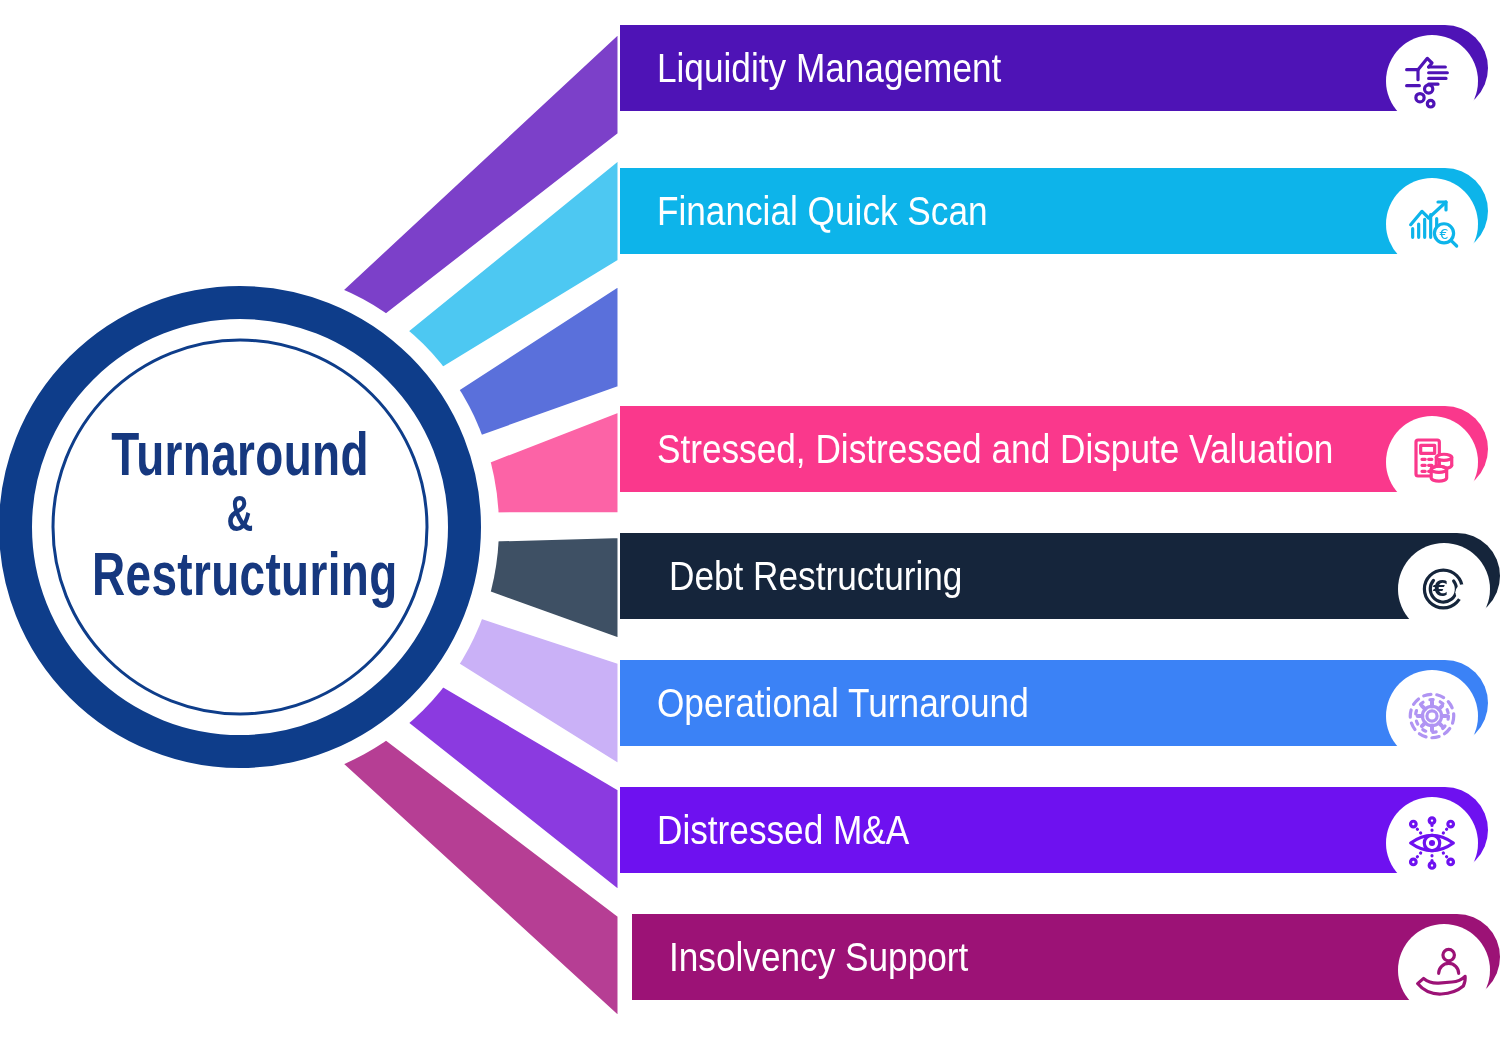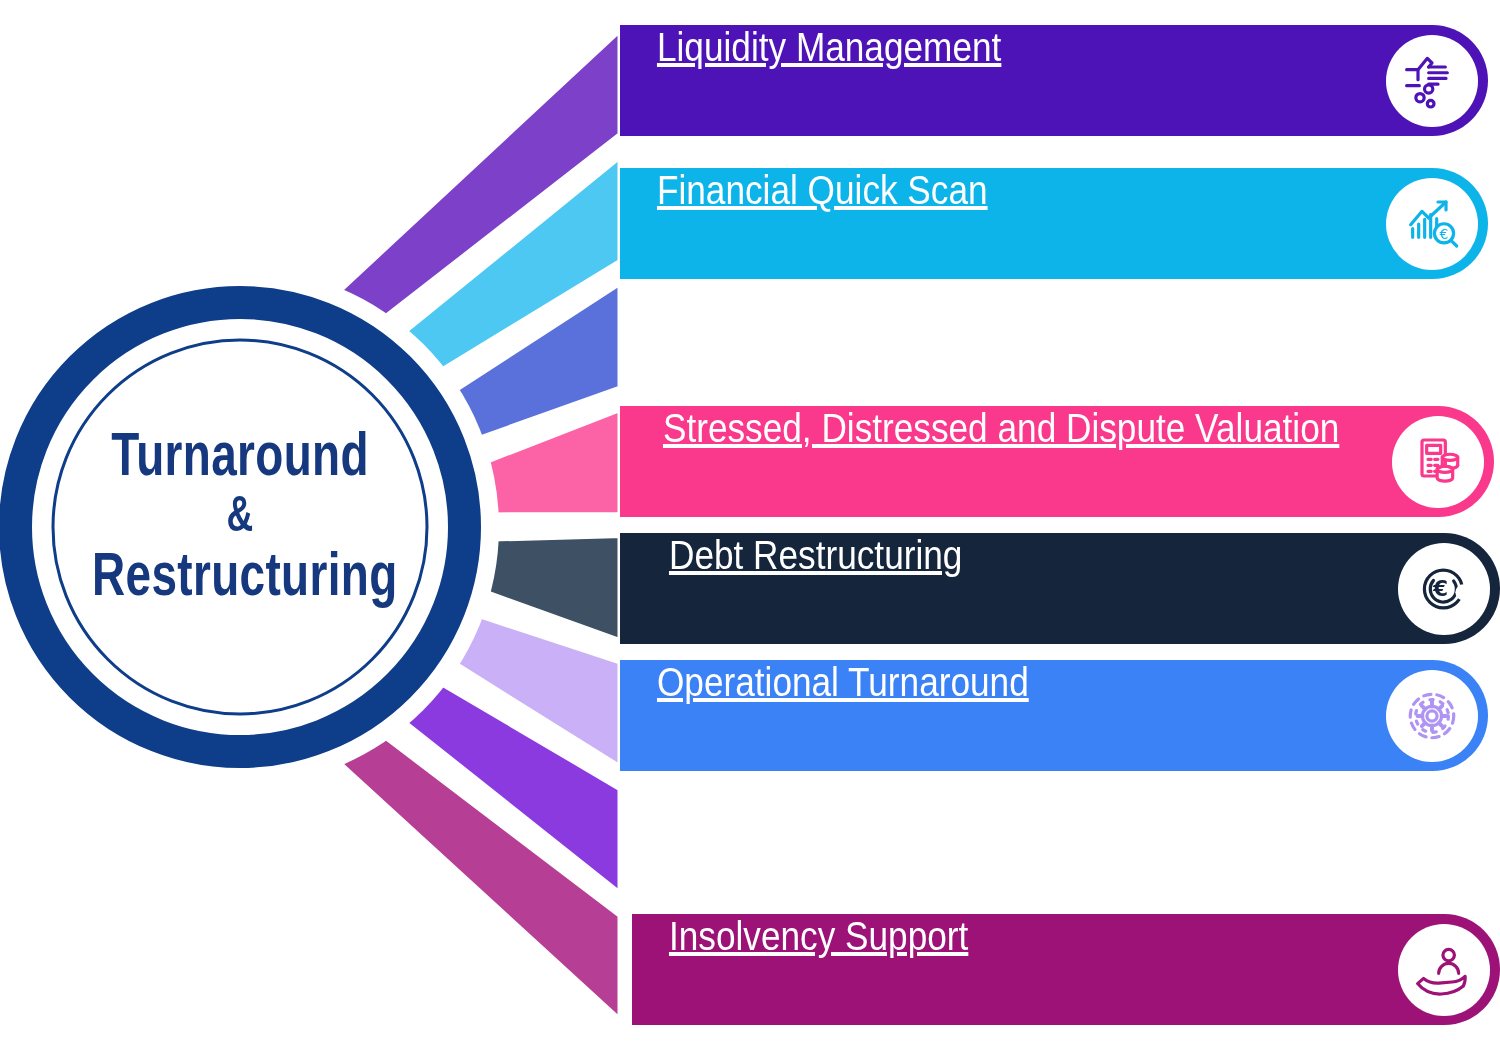--- a/index.html
+++ b/index.html
@@ -14,23 +14,23 @@
     position:absolute; left:40px; top:424px; width:400px;
     transform:scaleX(0.74); transform-origin:50% 50%;
     text-align:center; color:var(--title-color,#16387F);
     font-weight:bold; letter-spacing:0.5px;
   }
   .hub-line1, .hub-line3 { font-size:62px; line-height:60px; }
   .hub-line2 { font-size:50px; line-height:60px; }
 
   
   .bar {
-    position:absolute; left:620px; width:868px; height:111px;
+    position:absolute; left:620px; width:868px; height:86px;
     border-radius:0 55.5px 55.5px 0;
-    display:flex; text-decoration:underline;
+    display:flex; align-items:center;
   }
   .bar-label {
     color:#ffffff; font-size:40px; padding-left:42px; white-space:nowrap;
     transform:scaleX(0.88); transform-origin:left center;
   }
   .icon-circle {
     position:absolute; right:10px; top:9.5px; width:92px; height:92px;
     border-radius:50%; background:var(--icon-bg,#ffffff);
     display:flex; align-items:center; justify-content:center;
   }
@@ -93,21 +93,21 @@
         <path class="ic" d="M8,24.5 L16.5,14.5 L21.5,19.5 L34.5,7.5"></path>
         <path class="ic" d="M28.5,7.5 H34.5 V13.5"></path>
         <circle class="ic ic-fillwhite" cx="33" cy="31" r="7.2"></circle>
         <path class="ic" d="M38.2,36.2 L42.5,40.5"></path>
         <text class="ic-text" x="33" y="35" font-size="10.5" text-anchor="middle">€</text>
       </svg>
     </span>
   </div>
 
 
-  <div class="bar" style="top: 406px; background: rgb(250, 56, 140); color: rgb(255, 255, 255); padding-left: 6px;">
+  <div class="bar" style="top: 406px; background: rgb(250, 56, 140); color: rgb(255, 255, 255);">
     <span class="bar-label">Stressed, Distressed and Dispute Valuation</span>
     <span class="icon-circle" style="color: rgb(250, 56, 140); background: rgb(255, 255, 255);">
       <svg viewBox="0 0 48 48">
         <rect class="ic" x="12" y="7.5" width="17.5" height="27" rx="1.5"></rect>
         <rect class="ic" x="15.5" y="11.5" width="10.5" height="6"></rect>
         <path class="ic" d="M16.5,22 h2.4 M21.5,22 h2.4 M16.5,26.5 h2.4 M21.5,26.5 h2.4 M16.5,31 h2.4 M21.5,31 h2.4"></path>
         <ellipse class="ic ic-fillwhite" cx="33" cy="20.5" rx="5.8" ry="2.3"></ellipse>
         <path class="ic" d="M27.2,20.5 V26.5 M38.8,20.5 V26.5"></path>
         <path class="ic" d="M27.2,26.5 a5.8,2.3 0 0 0 11.6,0"></path>
         <path class="ic ic-fillwhite" d="M23.4,29.5 a5.8,2.3 0 0 1 11.6,0 V36 a5.8,2.3 0 0 1 -11.6,0 Z"></path>
@@ -134,20 +134,37 @@
       <svg viewBox="0 0 48 48">
         <circle class="ic" cx="24" cy="24" r="16.3" stroke-dasharray="5.5 4.5" stroke-width="2"></circle>
         <circle class="ic" cx="24" cy="24" r="12.3" stroke-dasharray="2.5 5.5" stroke-width="2"></circle>
         <circle class="ic" cx="24" cy="24" r="7.2"></circle>
         <path class="ic ic-thick" d="M24,13.2 V16.8 M24,31.2 V34.8 M13.2,24 H16.8 M31.2,24 H34.8 M16.4,16.4 L18.9,18.9 M29.1,29.1 L31.6,31.6 M31.6,16.4 L29.1,18.9 M18.9,29.1 L16.4,31.6"></path>
         <circle class="ic" cx="24" cy="24" r="3.8"></circle>
       </svg>
     </span>
   </div>
 
+  <div class="bar" style="top: 787px; background: rgb(110, 17, 240); color: rgb(255, 255, 255);">
+    <span class="bar-label">Distressed M&amp;A</span>
+    <span class="icon-circle" style="color: rgb(110, 17, 240); background: rgb(255, 255, 255);">
+      <svg viewBox="0 0 48 48">
+        <path class="ic" d="M8,24 Q24,12.5 40,24 Q24,35.5 8,24 Z"></path>
+        <circle class="ic" cx="24" cy="24" r="5.8"></circle>
+        <circle cx="24" cy="24" r="2.3" fill="currentColor" stroke="none"></circle>
+        <path class="ic ic-dot" d="M24,14.5 V10 M24,33.5 V38 M15.5,16.5 L12,12.5 M32.5,16.5 L36,12.5 M15.5,31.5 L12,35.5 M32.5,31.5 L36,35.5"></path>
+        <circle class="ic" cx="24" cy="7.2" r="2.1"></circle>
+        <circle class="ic" cx="24" cy="40.8" r="2.1"></circle>
+        <circle class="ic" cx="10" cy="9.8" r="2.1"></circle>
+        <circle class="ic" cx="38" cy="9.8" r="2.1"></circle>
+        <circle class="ic" cx="10" cy="38.2" r="2.1"></circle>
+        <circle class="ic" cx="38" cy="38.2" r="2.1"></circle>
+      </svg>
+    </span>
+  </div>
 
   <div class="bar" style="top: 914px; background: rgb(156, 18, 118); color: rgb(255, 255, 255); margin-left: 12px;">
     <span class="bar-label">Insolvency Support</span>
     <span class="icon-circle" style="color: rgb(156, 18, 118); background: rgb(255, 255, 255);">
       <svg viewBox="0 0 48 48">
         <circle class="ic" cx="27.5" cy="12.8" r="4.3"></circle>
         <path class="ic" d="M20,26.5 a7.5,7.5 0 0 1 15,0"></path>
         <path class="ic" d="M8.7,30.3 L4.2,34.2 Q11,42.5 22,42 Q32,41.5 38.5,36 Q40.3,32 39.8,28.7 Q36,32.5 30,33 L20,33.8 Q13.5,34.2 8.7,30.3 Z"></path>
       </svg>
     </span>

